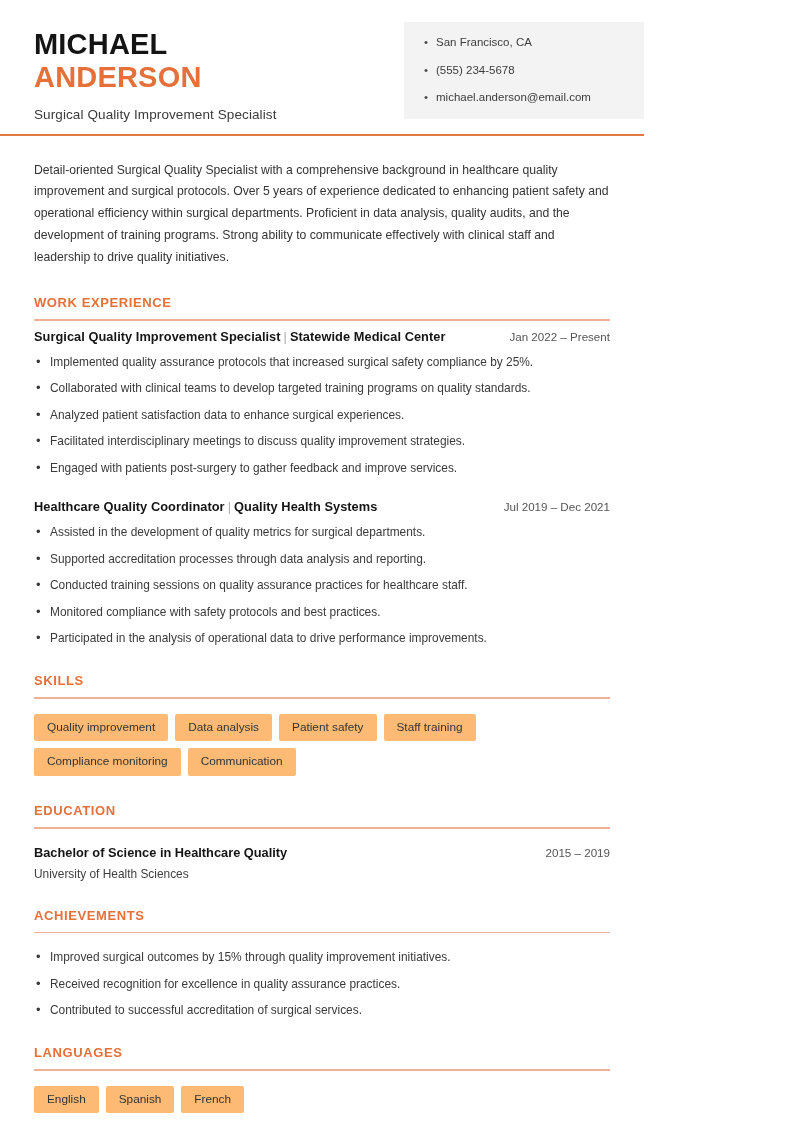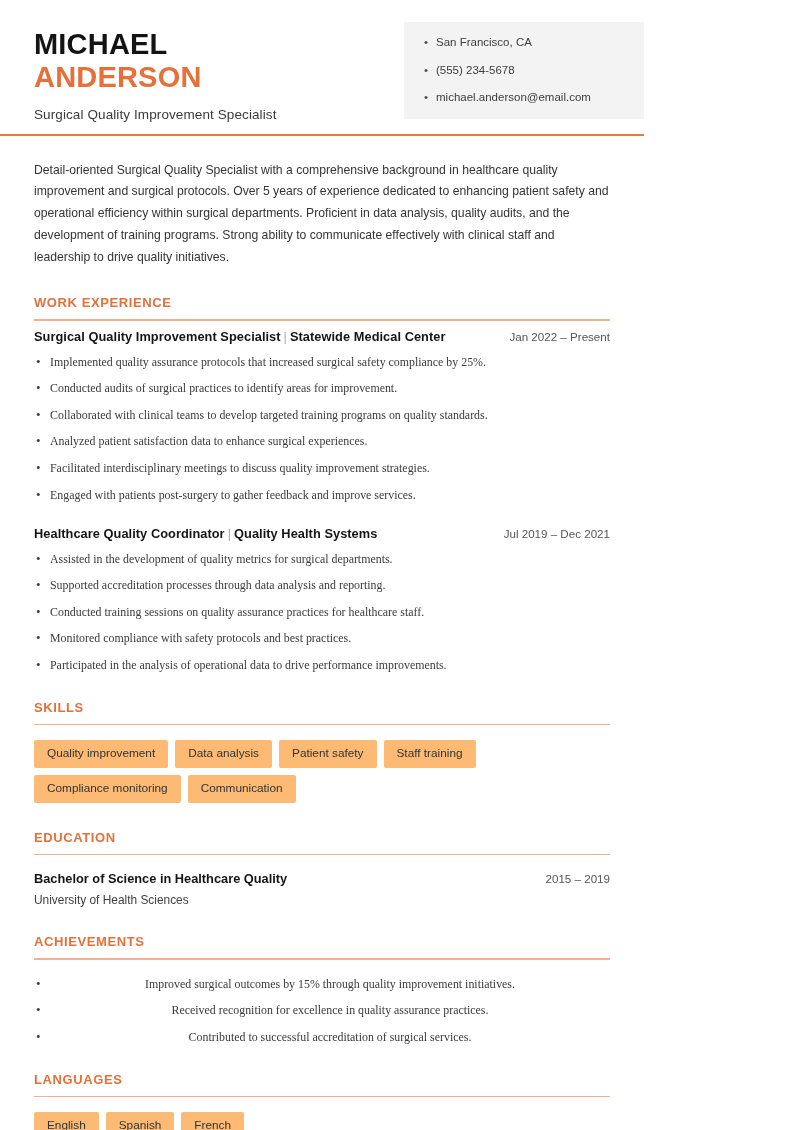--- a/index.html
+++ b/index.html
@@ -162,21 +162,20 @@
     margin-top: 10px;
   }
 
   .bullet {
     position: relative;
     font-size: 11.9px;
     line-height: 1.35;
     color: #3a3a3a;
     padding-left: 16px;
     margin-bottom: 10.5px;
-    font-family: Liberation Serif, serif;
   }
   .bullet:last-child { margin-bottom: 0; }
 
   .bullet::before {
     content: "\2022";
     position: absolute;
     left: 2px;
     top: -1px;
     color: #3a3a3a;
     font-size: 13px;
@@ -221,21 +220,21 @@
     white-space: nowrap;
     padding-left: 18px;
   }
 
   .edu-school {
     margin-top: 7px;
     font-size: 11.9px;
     color: #3f3f3f;
   }
 
-  .achievements-list { margin-top: 16px; text-align: center; }
+  .achievements-list { margin-top: 16px; }
 </style>
 </head>
 <body>
 
 <div class="page">
 
   <div class="header">
     <div class="header-left">
       <div class="name-line-1">MICHAEL</div>
       <div class="name-line-2">ANDERSON</div>
@@ -272,21 +271,20 @@
 
       <div class="entry">
         <div class="entry-head">
           <div class="entry-title">
             <span>Surgical Quality Improvement Specialist</span><span class="entry-sep">|</span><span>Statewide Medical Center</span>
           </div>
           <div class="entry-date">Jan 2022 – Present</div>
         </div>
         <ul class="bullets">
           <li class="bullet">Implemented quality assurance protocols that increased surgical safety compliance by 25%.</li>
-          <li class="bullet">Conducted audits of surgical practices to identify areas for improvement.</li>
           <li class="bullet">Collaborated with clinical teams to develop targeted training programs on quality standards.</li>
           <li class="bullet">Analyzed patient satisfaction data to enhance surgical experiences.</li>
           <li class="bullet">Facilitated interdisciplinary meetings to discuss quality improvement strategies.</li>
           <li class="bullet">Engaged with patients post-surgery to gather feedback and improve services.</li>
         </ul>
       </div>
 
       <div class="entry">
         <div class="entry-head">
           <div class="entry-title">

